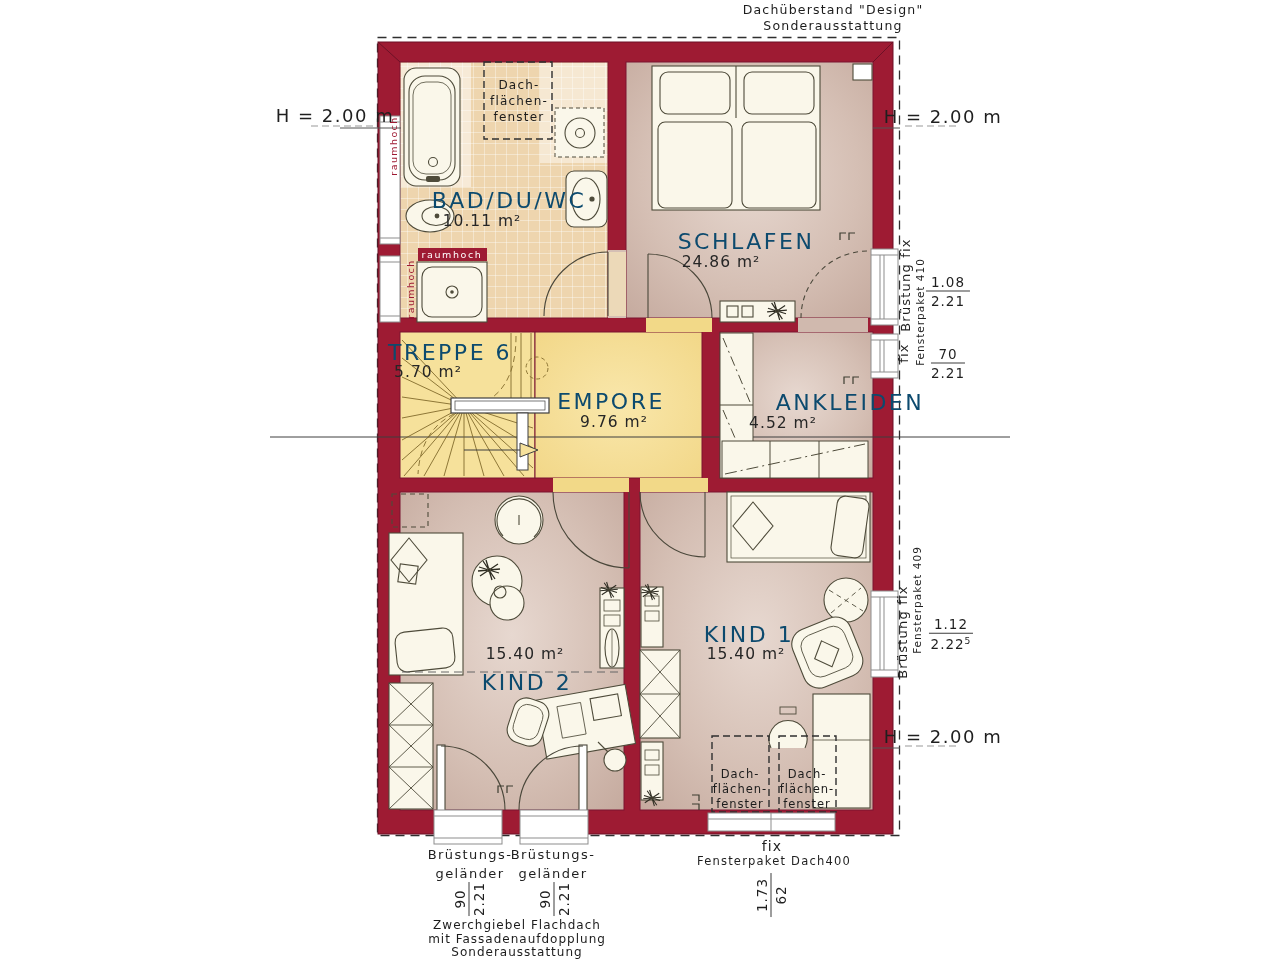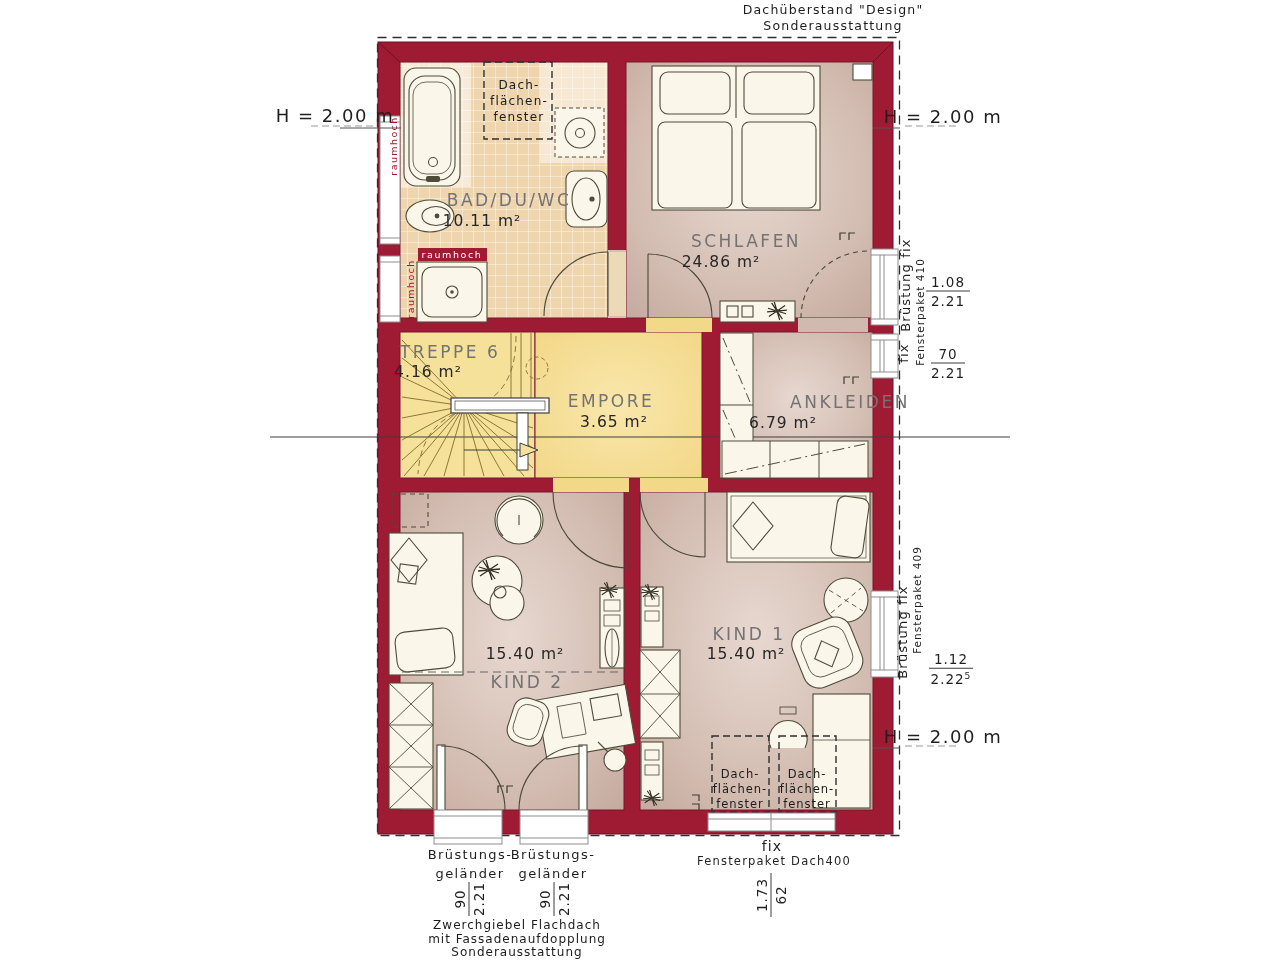--- a/index.html
+++ b/index.html
@@ -1,21 +1,21 @@
 <!DOCTYPE html>
 <html><head>
 <meta charset="utf-8">
 <style>
   html,body{margin:0;padding:0;background:#fff;}
   body{font-family:"DejaVu Sans",sans-serif;}
   #stage{position:relative;width:1280px;height:960px;background:#ffffff;overflow:hidden;}
   #plan-svg{position:absolute;left:0;top:0;z-index:1;}
   .lbl{position:absolute;z-index:2;transform:translate(-50%,-50%);white-space:nowrap;color:#1f1f1f;}
   .rot{transform:translate(-50%,-50%) rotate(-90deg);}
-  .room-name{font-size:17px;letter-spacing:2.5px;color:#737373;}
+  .room-name{font-size:22px;letter-spacing:2.5px;color:#0c4a6e;}
   .room-area{font-size:15.5px;letter-spacing:1px;color:#262626;}
   .note{position:absolute;z-index:2;transform:translate(-50%,-50%);text-align:center;color:#1c1c1c;}
   .note span{display:block;}
   .roofnote{font-size:12.5px;letter-spacing:1.2px;line-height:16px;}
   .dff{font-size:12px;letter-spacing:1.2px;line-height:16px;}
   .dff-small{font-size:11.5px;letter-spacing:1px;line-height:15px;}
   .hlbl{font-size:18px;letter-spacing:1.5px;}
   .annot{font-size:13px;letter-spacing:1.2px;}
   .annot-small{font-size:10.5px;letter-spacing:1px;}
   .raumhoch{font-size:9.5px;letter-spacing:1.4px;color:#9e1b33;}
@@ -351,27 +351,27 @@
 <div class="lbl hlbl" style="left:943px;top:116px;">H = 2.00 m</div>
 <div class="lbl hlbl" style="left:943px;top:736px;">H = 2.00 m</div>
 
 <div class="lbl room-name" style="left:509px;top:200px;">BAD/DU/WC</div>
 <div class="lbl room-area" style="left:482px;top:221px;">10.11 m²</div>
 
 <div class="lbl room-name" style="left:746px;top:241px;">SCHLAFEN</div>
 <div class="lbl room-area" style="left:721px;top:262px;">24.86 m²</div>
 
 <div class="lbl room-name" style="left:450px;top:352px;">TREPPE 6</div>
-<div class="lbl room-area" style="left:428px;top:372px;">4.16 m²</div>
+<div class="lbl room-area" style="left:428px;top:372px;">5.70 m²</div>
 
 <div class="lbl room-name" style="left:611px;top:401px;">EMPORE</div>
-<div class="lbl room-area" style="left:614px;top:422px;">3.65 m²</div>
+<div class="lbl room-area" style="left:614px;top:422px;">9.76 m²</div>
 
 <div class="lbl room-name" style="left:818px;top:402px;margin-left:32px;">ANKLEIDEN</div>
-<div class="lbl room-area" style="left:783px;top:423px;">6.79 m²</div>
+<div class="lbl room-area" style="left:783px;top:423px;">4.52 m²</div>
 
 <div class="lbl room-name" style="left:527px;top:634px;margin-top:48px;">KIND 2</div>
 <div class="lbl room-area" style="left:525px;top:654px;">15.40 m²</div>
 
 <div class="lbl room-name" style="left:749px;top:634px;">KIND 1</div>
 <div class="lbl room-area" style="left:746px;top:654px;">15.40 m²</div>
 
 <div class="note dff" style="left:519px;top:101px;">
   <span>Dach-</span>
   <span>flächen-</span>
@@ -399,21 +399,21 @@
   <span class="den">2.21</span>
 </div>
 <div class="lbl rot annot" style="left:903px;top:353px;">fix</div>
 <div class="frac" style="left:948px;top:363px;">
   <span class="num">70</span>
   <span class="den">2.21</span>
 </div>
 
 <div class="lbl rot annot" style="left:902px;top:632px;">Brüstung fix</div>
 <div class="lbl rot annot-small" style="left:917px;top:600px;">Fensterpaket 409</div>
-<div class="frac" style="left:951px;top:634px;margin-top:35px;">
+<div class="frac" style="left:951px;top:634px;">
   <span class="num">1.12</span>
   <span class="den"><span>2.22</span><sup>5</sup></span>
 </div>
 
 <div class="lbl bgl" style="left:470px;top:854px;">Brüstungs-</div>
 <div class="lbl bgl" style="left:470px;top:873px;">geländer</div>
 <div class="lbl bgl" style="left:553px;top:854px;">Brüstungs-</div>
 <div class="lbl bgl" style="left:553px;top:873px;">geländer</div>
 
 <div class="frac vfrac" style="left:469px;top:899px;">

